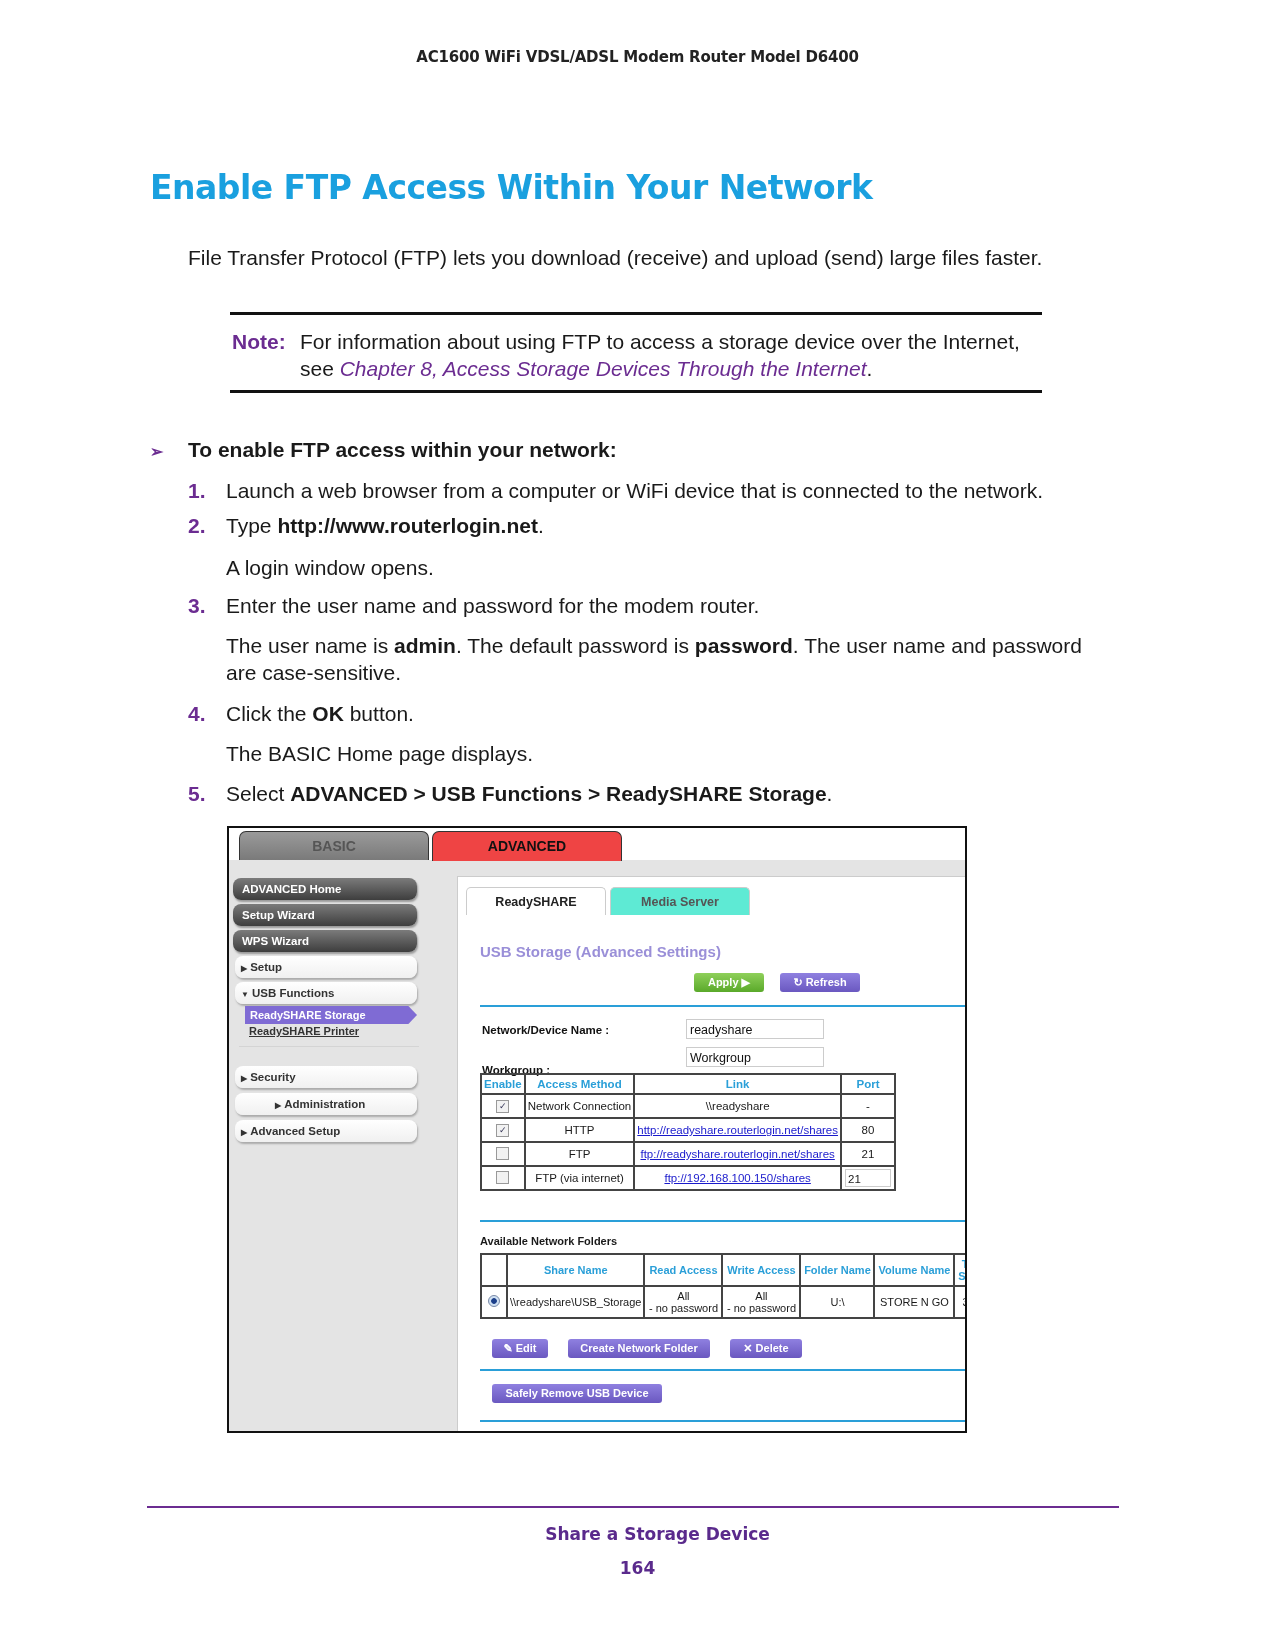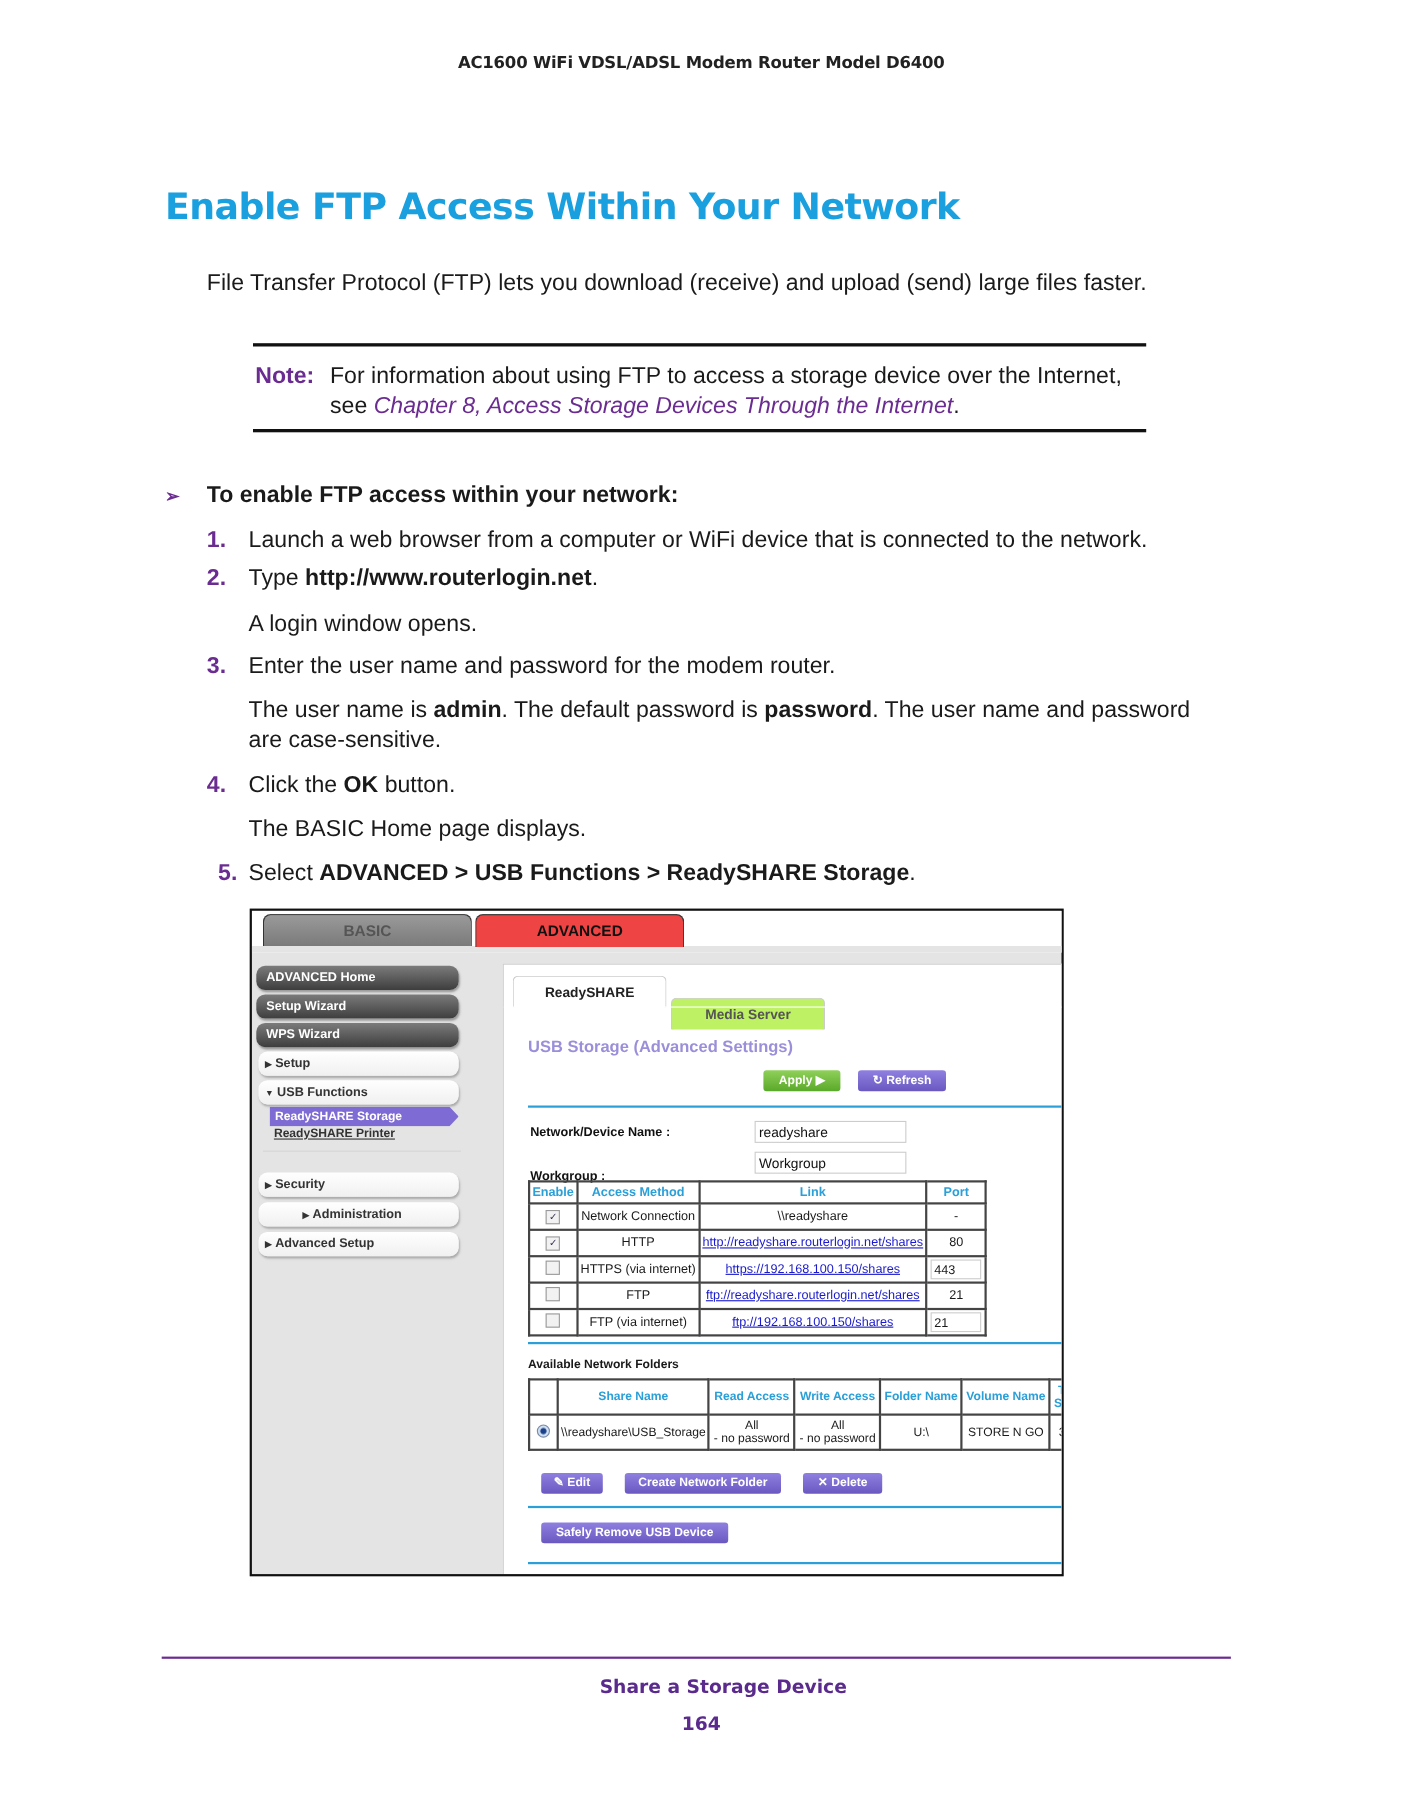--- a/index.html
+++ b/index.html
@@ -51,21 +51,21 @@
     clip-path: polygon(0 0, 95% 0, 100% 50%, 95% 100%, 0 100%); }
   .side-sub-link { position: absolute; left: 20px; top: 197px; color: #333; text-decoration: underline;
     font-weight: bold; font-size: 11px; }
   .side-divider { position: absolute; left: 10px; top: 218px; width: 180px; height: 1px; background: #d4d4d4; }
 
   .content { position: absolute; left: 228px; top: 48px; width: 631px; height: 560px; background: #fff;
     border: 1px solid #ccc; }
   .sub-tab { position: absolute; top: 10px; height: 28px; border: 1px solid #ccc; border-bottom: none;
     border-radius: 5px 5px 0 0; font-weight: bold; font-size: 12.5px; text-align: center; line-height: 28px; }
   .sub-tab.active { left: 8px; width: 138px; background: #fff; color: #222; }
-  .sub-tab.inactive { left: 152px; width: 138px; background: #bef264; color: #555; margin-top: 20px; }
+  .sub-tab.inactive { left: 152px; width: 138px; background: #5eead4; color: #555; }
   .section-title { position: absolute; left: 22px; top: 66px; color: #9a8fd8; font-weight: bold; font-size: 15px; }
   .btn-apply { position: absolute; left: 236px; top: 96px; width: 70px; height: 19px; border-radius: 3px;
     background: linear-gradient(#8fd05a, #5aa92a); color: #fff; font-weight: bold; font-size: 11px; text-align: center;
     line-height: 19px; }
   .btn-purple { position: absolute; height: 19px; border-radius: 3px;
     background: linear-gradient(#8f80e0, #6a58c0); color: #fff; font-weight: bold; font-size: 11px; text-align: center;
     line-height: 19px; }
   .blue-rule { position: absolute; left: 22px; width: 578px; height: 2px; background: #2a9fd8; }
   .form-label { position: absolute; left: 24px; font-weight: bold; font-size: 11.5px; color: #111; }
   .form-input { position: absolute; left: 228px; width: 138px; height: 20px; border: 1px solid #ccc;
@@ -123,21 +123,21 @@
 </div>
 <div class="abs sub" style="top:632px;">
   <span>The user name is </span><b>admin</b><span>. The default password is </span><b>password</b><span>. The user name and password are case-sensitive.</span>
 </div>
 
 <div class="abs step" style="top:702px;">
   <span class="num">4.</span><span>Click the </span><b>OK</b><span> button.</span>
 </div>
 <div class="abs sub" style="top:740px;">The BASIC Home page displays.</div>
 
-<div class="abs step" style="top:782px;text-align:center;">
+<div class="abs step" style="top:782px;">
   <span class="num">5.</span><span>Select </span><b>ADVANCED &gt; USB Functions &gt; ReadySHARE Storage</b><span>.</span>
 </div>
 
 <div class="abs ui">
   <div class="top-tabs">
     <div class="tab-basic">BASIC</div>
     <div class="tab-adv">ADVANCED</div>
     <div class="lang-select">
       <span>Auto</span>
       <span class="chev">▼</span>
@@ -195,26 +195,20 @@
         <td><span class="cb">✓</span></td>
         <td>Network Connection</td>
         <td>\\readyshare</td>
         <td>-</td>
       </tr>
       <tr style="height:24px;">
         <td><span class="cb">✓</span></td>
         <td>HTTP</td>
         <td><a>http://readyshare.routerlogin.net/shares</a></td>
         <td>80</td>
-      </tr>
-      <tr style="height:24px;">
-        <td><span class="cb"></span></td>
-        <td>HTTPS (via internet)</td>
-        <td><a>https://192.168.100.150/shares</a></td>
-        <td><span class="port-in">443</span></td>
       </tr>
       <tr style="height:24px;">
         <td><span class="cb"></span></td>
         <td>FTP</td>
         <td><a>ftp://readyshare.routerlogin.net/shares</a></td>
         <td>21</td>
       </tr>
       <tr style="height:24px;">
         <td><span class="cb"></span></td>
         <td>FTP (via internet)</td>

